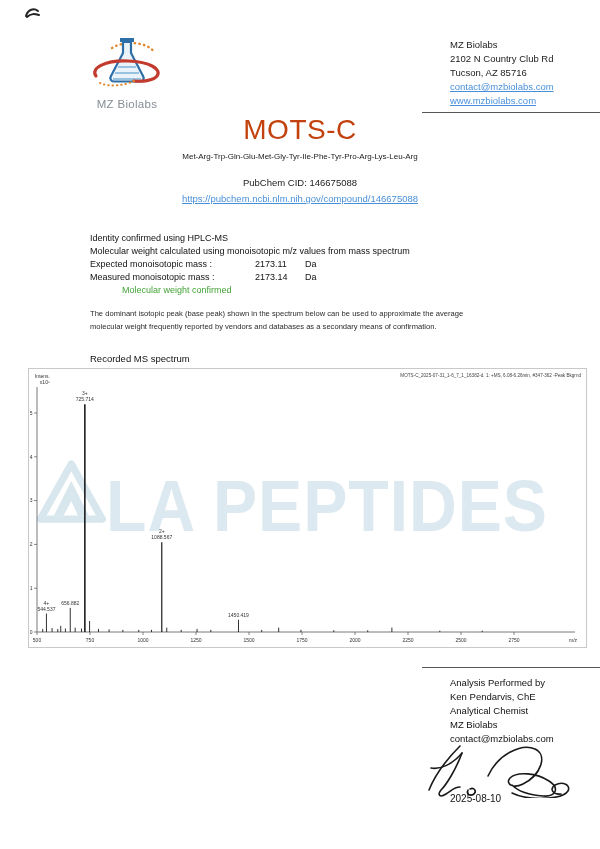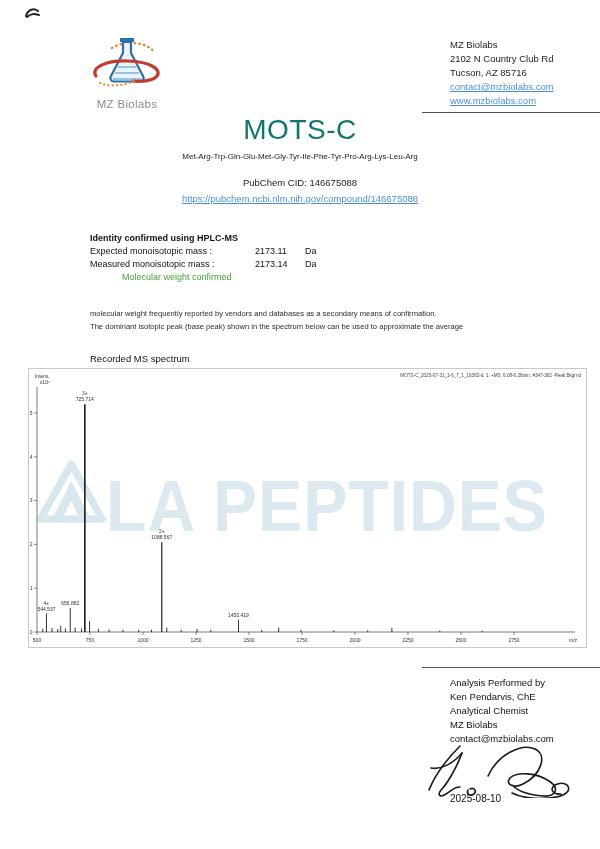--- a/index.html
+++ b/index.html
@@ -14,29 +14,29 @@
   .logo-name{font-size:11.5px;color:#868d96;margin-top:2px;letter-spacing:.3px;}
 
   
   .address-block{position:absolute;left:450px;top:38px;font-size:9.5px;line-height:14px;color:#222;}
   .address-block a, .link{color:#4a90d9;text-decoration:underline;cursor:pointer;}
   .rule-top{position:absolute;left:422px;top:112px;width:178px;height:0;border-top:1px solid #555;}
   .rule-bottom{position:absolute;left:422px;top:667px;width:178px;height:0;border-top:1px solid #555;}
 
   
   .title-block{position:absolute;left:0;top:114px;width:600px;text-align:center;}
-  .compound-title{font-size:28px;font-weight:400;letter-spacing:.5px;color:#0f766e;}
+  .compound-title{font-size:28px;font-weight:400;letter-spacing:.5px;color:#c2410c;}
   .compound-seq{font-size:8px;color:#222;margin-top:6px;}
   .pubchem-cid{font-size:9.5px;color:#222;margin-top:16px;text-align:center;}
   .pubchem-link{font-size:9.5px;margin-top:5px;}
 
   
   .section-heading{position:absolute;left:25px;top:206px;font-size:11px;font-weight:bold;color:#0a0a0a;}
   .identity-block{position:absolute;left:90px;top:232px;font-size:9px;line-height:13px;color:#111;}
-  .identity-title{font-weight:bold;}
+  .identity-title{font-weight:normal;}
   .mass-row{display:flex;}
   .mass-row .lbl{width:165px;}
   .mass-row .val{width:50px;}
   .mass-row .unit{}
   .result-confirmed{font-weight:normal;color:#43a336;padding-left:32px;}
   .note-block{position:absolute;left:90px;top:308px;font-size:7.6px;line-height:12.5px;color:#2a2a2a;}
   .spectrum-heading{position:absolute;left:90px;top:353px;font-size:9.5px;color:#111;}
 
   
   .chart{position:absolute;left:28px;top:368px;width:557px;height:278px;border:1px solid #c9c9c9;background:#fff;}
@@ -88,36 +88,37 @@
   <div class="title-block">
     <div class="compound-title">MOTS-C</div>
     <div class="compound-seq">Met-Arg-Trp-Gln-Glu-Met-Gly-Tyr-Ile-Phe-Tyr-Pro-Arg-Lys-Leu-Arg</div>
     <div class="pubchem-cid">PubChem CID: 146675088</div>
     <div class="pubchem-link"><a class="link">https://pubchem.ncbi.nlm.nih.gov/compound/146675088</a></div>
   </div>
 
 
   <div class="identity-block">
     <div class="identity-title">Identity confirmed using HPLC-MS</div>
+    <div>Molecular weight calculated using monoisotopic m/z values from mass spectrum</div>
     <div class="mass-row">
       <span class="lbl">Expected monoisotopic mass :</span>
       <span class="val">2173.11</span>
       <span class="unit">Da</span>
     </div>
     <div class="mass-row">
       <span class="lbl">Measured monoisotopic mass :</span>
       <span class="val">2173.14</span>
       <span class="unit">Da</span>
     </div>
     <div class="result-confirmed">Molecular weight confirmed</div>
   </div>
 
   <div class="note-block">
+    <div>The dominant isotopic peak (base peak) shown in the spectrum below can be used to approximate the average</div>
     <div>molecular weight frequently reported by vendors and databases as a secondary means of confirmation.</div>
-    <div>The dominant isotopic peak (base peak) shown in the spectrum below can be used to approximate the average</div>
   </div>
 
   <div class="spectrum-heading">Recorded MS spectrum</div>
 
   <div class="chart">
     <div class="chart-title">MOTS-C_2025-07-31_1-6_7_1_16382-d. 1: +MS, 6.08-6.26min, #347-362 -Peak Bkgrnd</div>
     <div class="y-axis-label">
       <div>Intens.</div>
       <div>x10⁵</div>
     </div>

